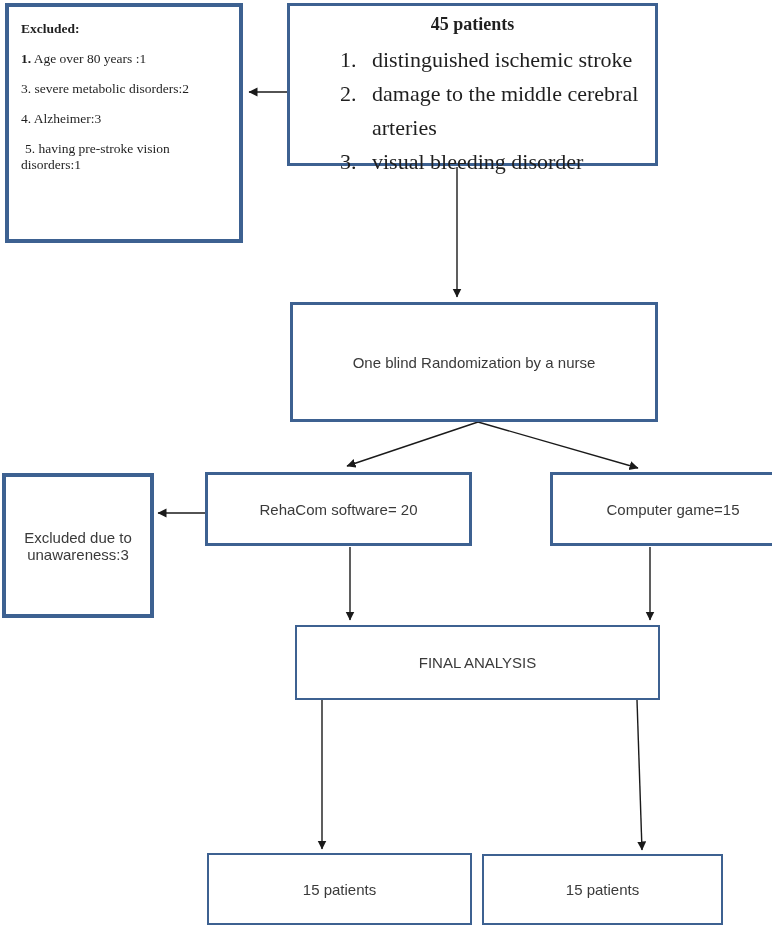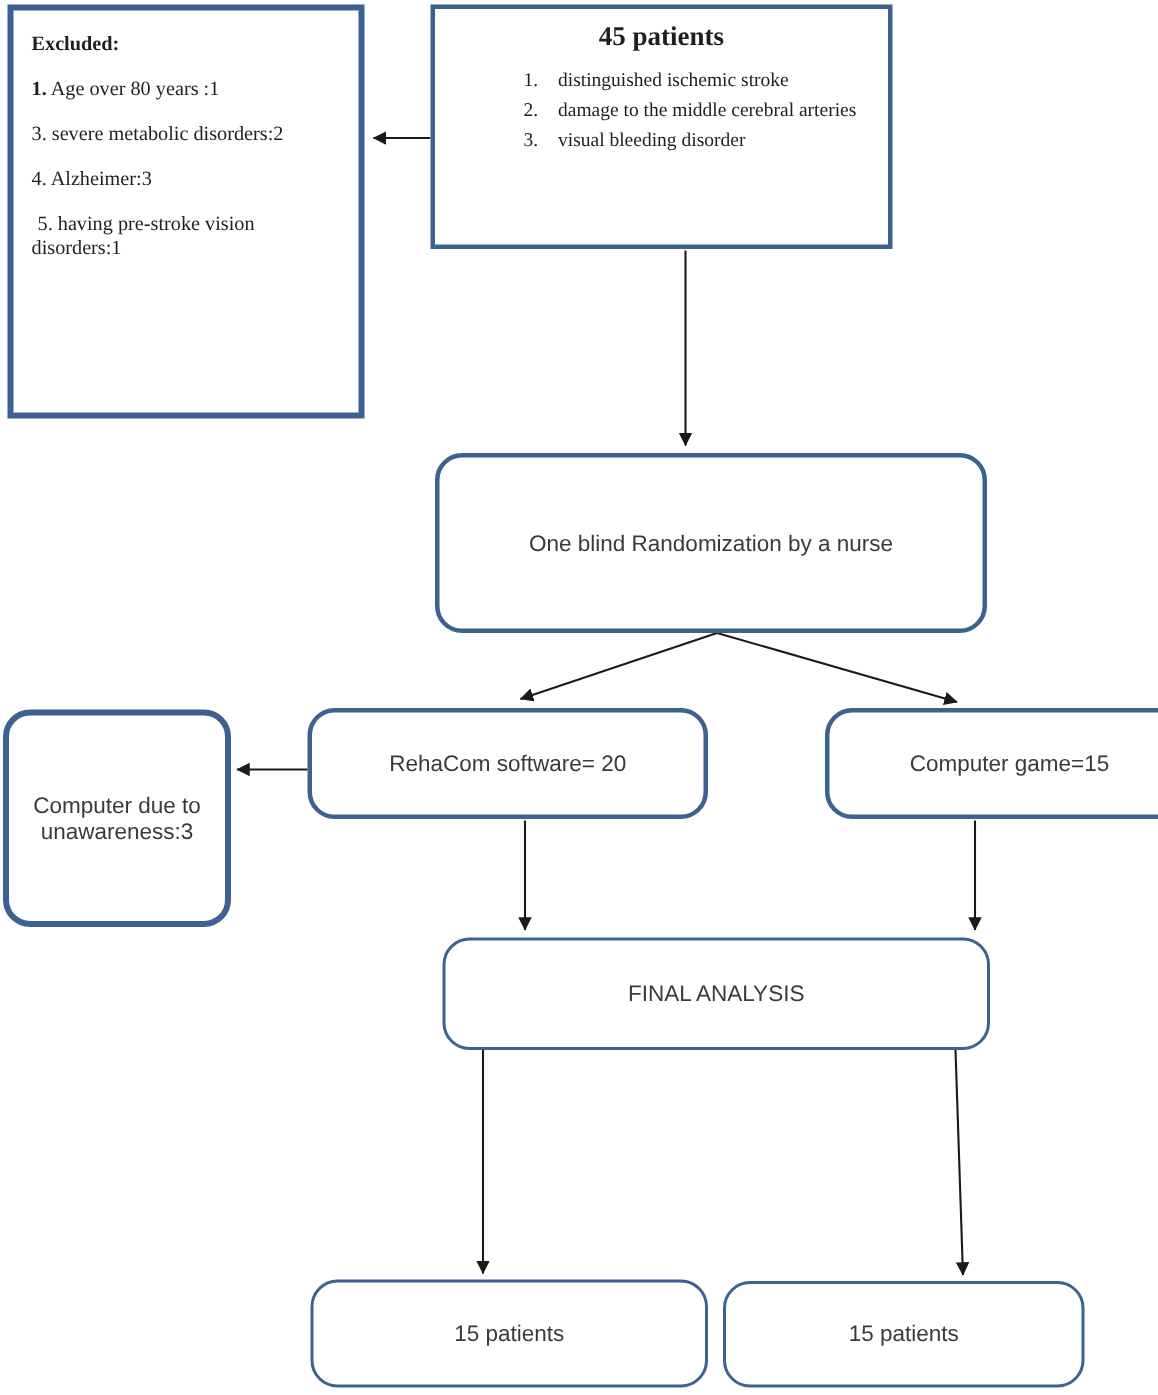--- a/index.html
+++ b/index.html
@@ -23,21 +23,20 @@
     color: #3a3a3a;
   }
   .box.thick { border-width: 4px; }
   .box.thin  { border-width: 2px; }
   .center-label {
     display: flex;
     align-items: center;
     justify-content: center;
     text-align: center;
     font-size: 15px;
-    border-radius: 18px;
   }
   
   .excluded-box {
     font-family: "Liberation Serif", serif;
     font-size: 13.5px;
     color: #1f1f1f;
     padding: 14px 10px 0 12px;
   }
   .excluded-box p { margin: 0 0 14.5px 0; line-height: 1.15; }
   .excluded-box .title { font-weight: bold; }
@@ -49,21 +48,21 @@
   }
   .patients-box .title {
     text-align: center;
     font-weight: bold;
     font-size: 18px;
     margin: 0 0 8px 0;
   }
   .patients-box ol {
     margin: 0;
     padding-left: 72px;
-    font-size: 13px;
+    font-size: 22px;
     line-height: 1.55;
   }
   .patients-box ol li { padding-left: 10px; }
   .arrows {
     position: absolute;
     left: 0; top: 0;
     width: 772px; height: 930px;
     pointer-events: none;
   }
 </style>
@@ -84,29 +83,29 @@
       <line x1="478" y1="422" x2="347" y2="466" marker-end="url(#ah)"></line>
       <line x1="478" y1="422" x2="638" y2="468" marker-end="url(#ah)"></line>
       <line x1="205" y1="513" x2="158" y2="513" marker-end="url(#ah)"></line>
       <line x1="350" y1="547" x2="350" y2="620" marker-end="url(#ah)"></line>
       <line x1="650" y1="547" x2="650" y2="620" marker-end="url(#ah)"></line>
       <line x1="322" y1="700" x2="322" y2="849" marker-end="url(#ah)"></line>
       <line x1="637" y1="700" x2="642" y2="850" marker-end="url(#ah)"></line>
     </g>
   </svg>
 
-  <div class="box thick excluded-box" style="left:5px; top:3px; width:238px; height:276px;">
+  <div class="box thick excluded-box" style="left:5px; top:3px; width:238px; height:240px;">
     <p class="title">Excluded:</p>
     <p><b>1.</b><span> Age over 80 years :1</span></p>
     <p><span>3. severe metabolic disorders:2</span></p>
     <p><span>4. Alzheimer:3</span></p>
     <p><span style="margin-left:4px">5. having pre-stroke vision disorders:1</span></p>
   </div>
 
-  <div class="box patients-box" style="left:287px; top:3px; width:308px; height:163px;">
+  <div class="box patients-box" style="left:287px; top:3px; width:371px; height:163px;">
     <p class="title">45 patients</p>
     <ol>
       <li>distinguished ischemic stroke</li>
       <li>damage to the middle cerebral arteries</li>
       <li>visual bleeding disorder</li>
     </ol>
   </div>
 
   <div class="box center-label" style="left:290px; top:302px; width:368px; height:120px;">
     <span>One blind Randomization by a nurse</span>
@@ -114,21 +113,21 @@
 
   <div class="box center-label" style="left:205px; top:472px; width:267px; height:74px;">
     <span>RehaCom software= 20</span>
   </div>
 
   <div class="box center-label" style="left:550px; top:472px; width:246px; height:74px;">
     <span>Computer game=15</span>
   </div>
 
   <div class="box thick center-label" style="left:2px; top:473px; width:152px; height:145px; padding:0 6px;">
-    <span>Computer due to unawareness:3</span>
+    <span>Excluded due to unawareness:3</span>
   </div>
 
   <div class="box thin center-label" style="left:295px; top:625px; width:365px; height:75px;">
     <span>FINAL ANALYSIS</span>
   </div>
 
   <div class="box thin center-label" style="left:207px; top:853px; width:265px; height:72px;">
     <span>15 patients</span>
   </div>
 

